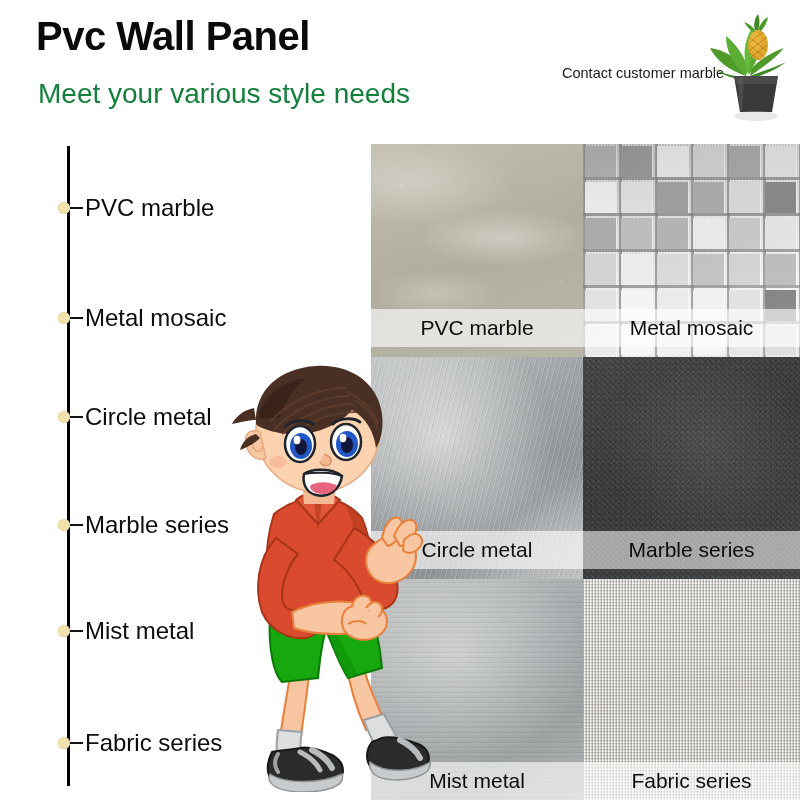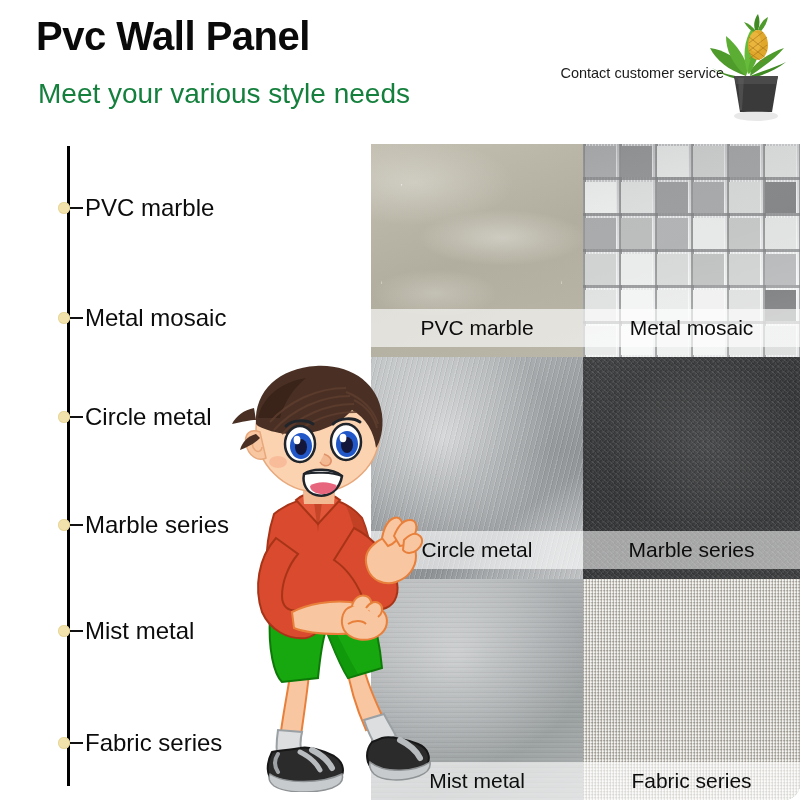--- a/index.html
+++ b/index.html
@@ -7,21 +7,20 @@
     padding: 0;
     background: #ffffff;
   }
   #page {
     position: relative;
     width: 800px;
     height: 800px;
     background: #ffffff;
     overflow: hidden;
     font-family: "Liberation Sans", sans-serif;
-    border-radius: 16px;
   }
 
   
   #header-title {
     position: absolute;
     left: 36px;
     top: 14px;
     font-size: 40px;
     font-weight: bold;
     color: #0a0a0a;
@@ -210,21 +209,21 @@
 </style>
 </head>
 <body>
 
 <div id="page">
 
   <div id="header-title">Pvc Wall Panel</div>
   <div id="header-subtitle">Meet your various style needs</div>
 
   <div id="contact-block">
-    <div>Contact customer service</div>
+    <div>Contact customer marble</div>
   </div>
 
   <svg id="plant" viewBox="0 0 78 112">
 
     <g>
       <path d="M38 64 C20 58 8 48 2 36 C16 38 30 46 38 58 Z" fill="#4e9a2b"></path>
       <path d="M38 64 C24 52 18 38 18 24 C28 32 38 46 40 58 Z" fill="#5bae33"></path>
       <path d="M40 62 C34 46 36 28 44 16 C48 30 48 48 43 60 Z" fill="#67bb3b"></path>
       <path d="M42 64 C56 54 68 46 76 36 C64 40 50 48 43 58 Z" fill="#4e9a2b"></path>
       <path d="M42 64 C58 58 70 54 78 50 C68 58 54 64 44 66 Z" fill="#3f8a22"></path>

